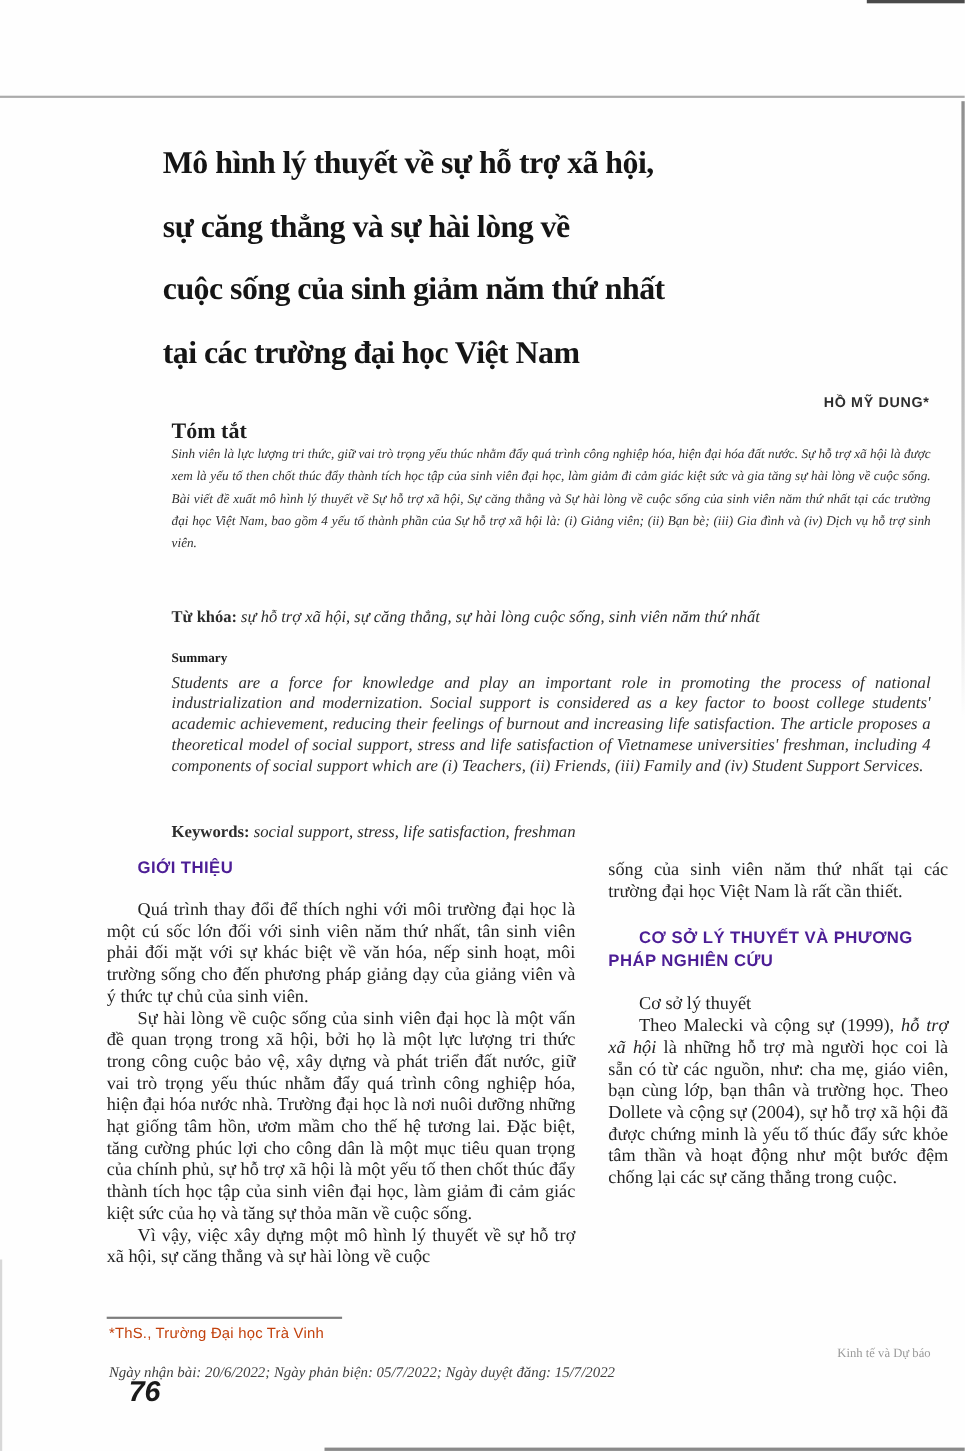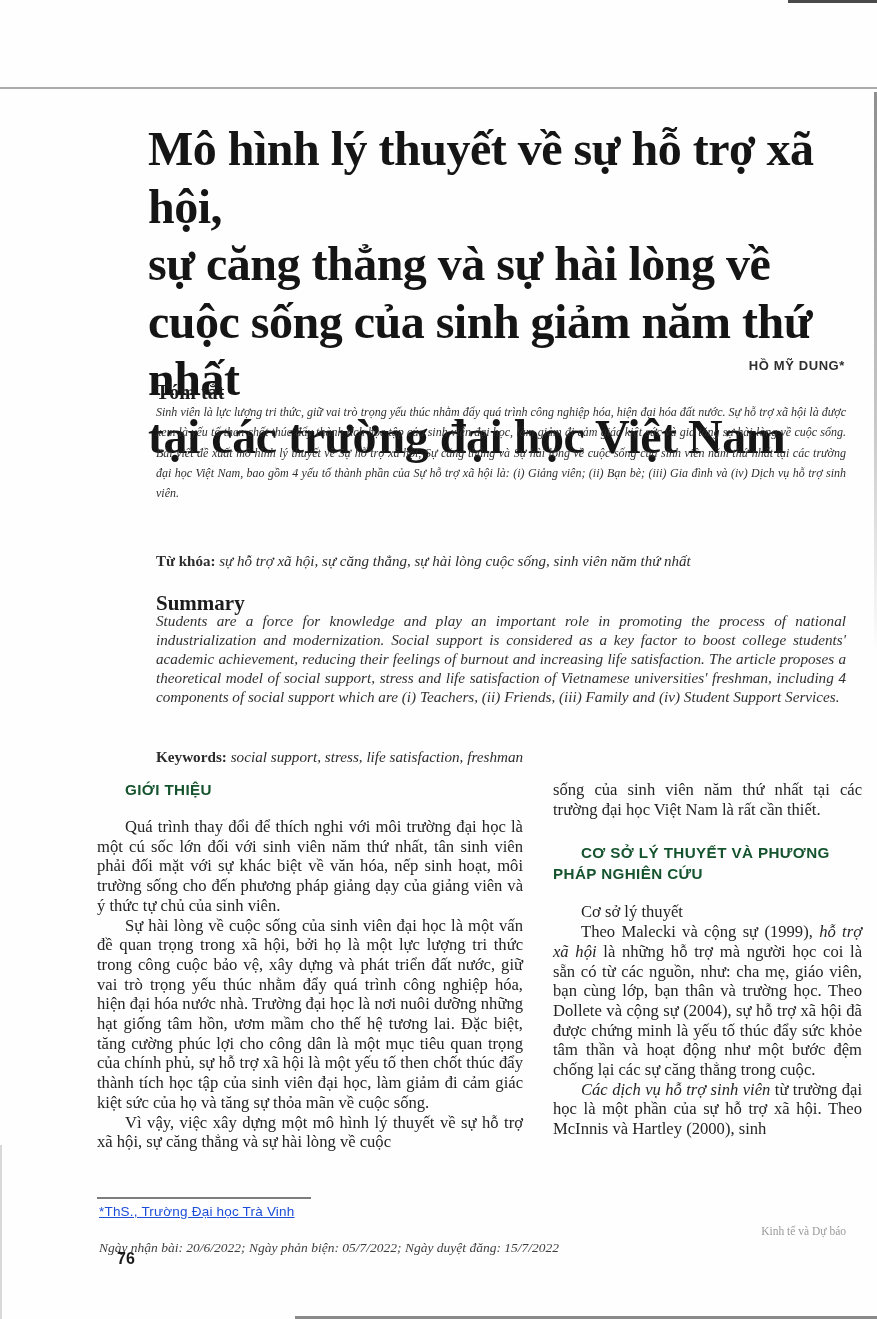--- a/index.html
+++ b/index.html
@@ -14,21 +14,21 @@
   .mark-top-right{position:absolute;top:0;left:788px;width:89px;height:3px;background:#4a4a4a;}
   .edge-right{position:absolute;top:92px;right:0;width:3px;height:560px;
     background:linear-gradient(to bottom,#8f8f8f,#c9c9c9 60%,rgba(200,200,200,0));}
   .edge-left{position:absolute;top:1145px;left:0;width:2px;height:174px;background:#d8d8d8;}
   .edge-bottom{position:absolute;bottom:0;left:295px;width:582px;height:3px;background:#8a8a8a;}
 
   
   .title{
     position:absolute;left:148px;top:120px;width:712px;
     font-family:"Liberation Serif", serif;font-weight:bold;
-    font-size:48px;line-height:57.5px;color:#151515;letter-spacing:-0.5px;
+    font-size:29px;line-height:57.5px;color:#151515;letter-spacing:-0.5px;
   }
   .author{
     position:absolute;top:358px;right:32px;
     font-family:"Liberation Sans", sans-serif;font-weight:bold;
     font-size:13px;color:#2e2e2e;letter-spacing:0.6px;padding-left:44px;
   }
 
   
   .blk-h{position:absolute;left:156px;font-size:20px;font-weight:bold;color:#1c1c1c;}
   .abs-text{
@@ -50,43 +50,43 @@
     position:absolute;left:97px;top:780px;width:765px;
     display:flex;gap:30px;
     font-size:16.6px;line-height:19.7px;color:#242424;
   }
   .col-left{width:426px;}
   .col-right{width:309px;}
   .columns p{margin:0;text-align:justify;text-indent:28px;}
   p.no-indent{text-indent:0;}
   .col-h1{
     font-family:"Liberation Sans", sans-serif;font-weight:bold;
-    font-size:15.2px;line-height:20px;letter-spacing:0.4px;color:#14532d;
+    font-size:15.2px;line-height:20px;letter-spacing:0.4px;color:#4c1d95;
     margin:0 0 17px 0;
   }
   .col-h1.indent{text-indent:28px;}
   .col-h1.section2{margin:24px 0 18px 0;line-height:20.5px;}
   .sub-bold{font-weight:normal;text-indent:28px;margin:0;color:#1d1d1d;}
   .sub-bold-italic{font-weight:bold;font-style:italic;text-indent:28px;margin:0;color:#1d1d1d;}
   .it{font-style:italic;}
 
   
   .fn-rule{position:absolute;top:1197px;left:97px;width:214px;height:2px;background:#7d7d7d;}
   .fn-aff{
     position:absolute;top:1204px;left:99px;
-    font-family:"Liberation Sans", sans-serif;font-size:13.5px;color:#1d4ed8;letter-spacing:0.2px;text-decoration:underline;
+    font-family:"Liberation Sans", sans-serif;font-size:13.5px;color:#c2410c;letter-spacing:0.2px;
   }
   .fn-dates{
     position:absolute;top:1224px;left:99px;
     font-style:italic;font-size:13.5px;color:#3d3d3d;margin-top:16px;
   }
   .page-num{
     position:absolute;top:1250px;left:117px;
-    font-family:"Liberation Sans", sans-serif;font-weight:bold;
-    font-size:16px;color:#1a1a1a;
+    font-family:"Liberation Sans", sans-serif;font-weight:bold;font-style:italic;
+    font-size:26px;color:#1a1a1a;
   }
   .journal{
     position:absolute;top:1225px;right:31px;
     font-size:11.5px;color:#9a9a9a;
   }
 </style>
 </head>
 <body>
 
 <div class="rule-top"></div>
@@ -102,39 +102,38 @@
   <div>tại các trường đại học Việt Nam</div>
 </div>
 <div class="author">HỒ MỸ DUNG*</div>
 
 <div class="blk-h" style="top:381px;">Tóm tắt</div>
 <p class="abs-text" style="top:402px;">Sinh viên là lực lượng tri thức, giữ vai trò trọng yếu thúc nhằm đẩy quá trình công nghiệp hóa, hiện đại hóa đất nước. Sự hỗ trợ xã hội là được xem là yếu tố then chốt thúc đẩy thành tích học tập của sinh viên đại học, làm giảm đi cảm giác kiệt sức và gia tăng sự hài lòng về cuộc sống. Bài viết đề xuất mô hình lý thuyết về Sự hỗ trợ xã hội, Sự căng thẳng và Sự hài lòng về cuộc sống của sinh viên năm thứ nhất tại các trường đại học Việt Nam, bao gồm 4 yếu tố thành phần của Sự hỗ trợ xã hội là: (i) Giảng viên; (ii) Bạn bè; (iii) Gia đình và (iv) Dịch vụ hỗ trợ sinh viên.</p>
 <div class="kw-line" style="top:553px;">
   <span class="kw-label">Từ khóa:</span><span class="kw-text"> sự hỗ trợ xã hội, sự căng thẳng, sự hài lòng cuộc sống, sinh viên năm thứ nhất</span>
 </div>
 
-<div class="blk-h" style="top:591px;font-size:21px;">Summary</div>
+<div class="blk-h" style="top:591px;font-size:12px;">Summary</div>
 <p class="sum-text" style="top:611px;">Students are a force for knowledge and play an important role in promoting the process of national industrialization and modernization. Social support is considered as a key factor to boost college students' academic achievement, reducing their feelings of burnout and increasing life satisfaction. The article proposes a theoretical model of social support, stress and life satisfaction of Vietnamese universities' freshman, including 4 components of social support which are (i) Teachers, (ii) Friends, (iii) Family and (iv) Student Support Services.</p>
 <div class="kw-line" style="top:748px;font-size:15.2px;">
   <span class="kw-label">Keywords:</span><span class="kw-text"> social support, stress, life satisfaction, freshman</span>
 </div>
 
 <div class="columns">
   <div class="col-left">
     <div class="col-h1 indent">GIỚI THIỆU</div>
     <p>Quá trình thay đổi để thích nghi với môi trường đại học là một cú sốc lớn đối với sinh viên năm thứ nhất, tân sinh viên phải đối mặt với sự khác biệt về văn hóa, nếp sinh hoạt, môi trường sống cho đến phương pháp giảng dạy của giảng viên và ý thức tự chủ của sinh viên.</p>
     <p>Sự hài lòng về cuộc sống của sinh viên đại học là một vấn đề quan trọng trong xã hội, bởi họ là một lực lượng tri thức trong công cuộc bảo vệ, xây dựng và phát triển đất nước, giữ vai trò trọng yếu thúc nhằm đẩy quá trình công nghiệp hóa, hiện đại hóa nước nhà. Trường đại học là nơi nuôi dưỡng những hạt giống tâm hồn, ươm mầm cho thế hệ tương lai. Đặc biệt, tăng cường phúc lợi cho công dân là một mục tiêu quan trọng của chính phủ, sự hỗ trợ xã hội là một yếu tố then chốt thúc đẩy thành tích học tập của sinh viên đại học, làm giảm đi cảm giác kiệt sức của họ và tăng sự thỏa mãn về cuộc sống.</p>
     <p>Vì vậy, việc xây dựng một mô hình lý thuyết về sự hỗ trợ xã hội, sự căng thẳng và sự hài lòng về cuộc</p>
   </div>
   <div class="col-right">
     <p class="no-indent">sống của sinh viên năm thứ nhất tại các trường đại học Việt Nam là rất cần thiết.</p>
     <div class="col-h1 section2 indent">CƠ SỞ LÝ THUYẾT VÀ PHƯƠNG PHÁP NGHIÊN CỨU</div>
     <p class="sub-bold">Cơ sở lý thuyết</p>
     <p><span>Theo Malecki và cộng sự (1999), </span><span class="it">hỗ trợ xã hội</span><span> là những hỗ trợ mà người học coi là sẵn có từ các nguồn, như: cha mẹ, giáo viên, bạn cùng lớp, bạn thân và trường học. Theo Dollete và cộng sự (2004), sự hỗ trợ xã hội đã được chứng minh là yếu tố thúc đẩy sức khỏe tâm thần và hoạt động như một bước đệm chống lại các sự căng thẳng trong cuộc.</span></p>
-    <p><span class="it">Các dịch vụ hỗ trợ sinh viên</span><span> từ trường đại học là một phần của sự hỗ trợ xã hội. Theo McInnis và Hartley (2000), sinh</span></p>
   </div>
 </div>
 
 <div class="fn-rule"></div>
 <div class="fn-aff">*ThS., Trường Đại học Trà Vinh</div>
 <div class="fn-dates">Ngày nhận bài: 20/6/2022; Ngày phản biện: 05/7/2022; Ngày duyệt đăng: 15/7/2022</div>
 
 <div class="page-num">76</div>
 <div class="journal">Kinh tế và Dự báo</div>
 

